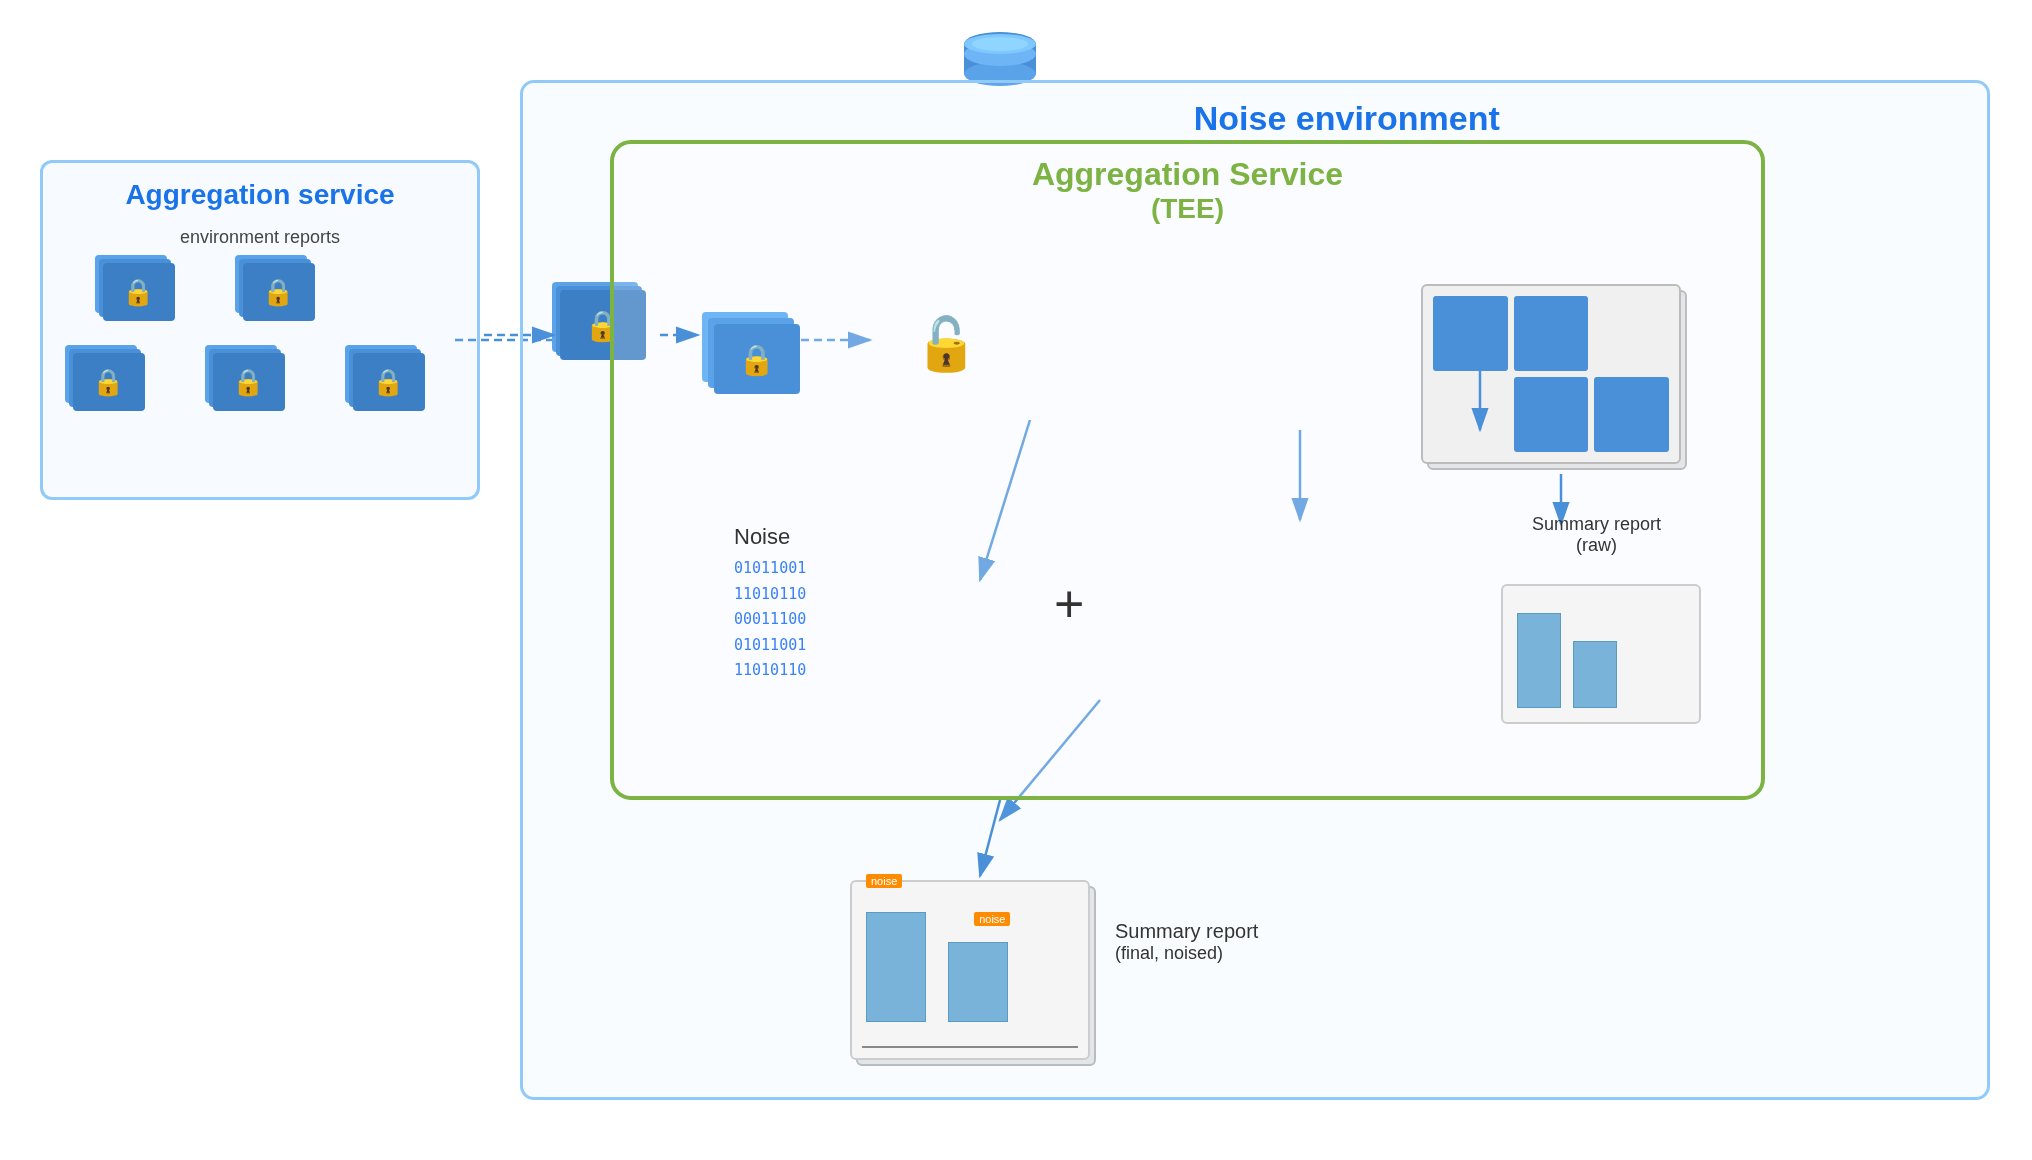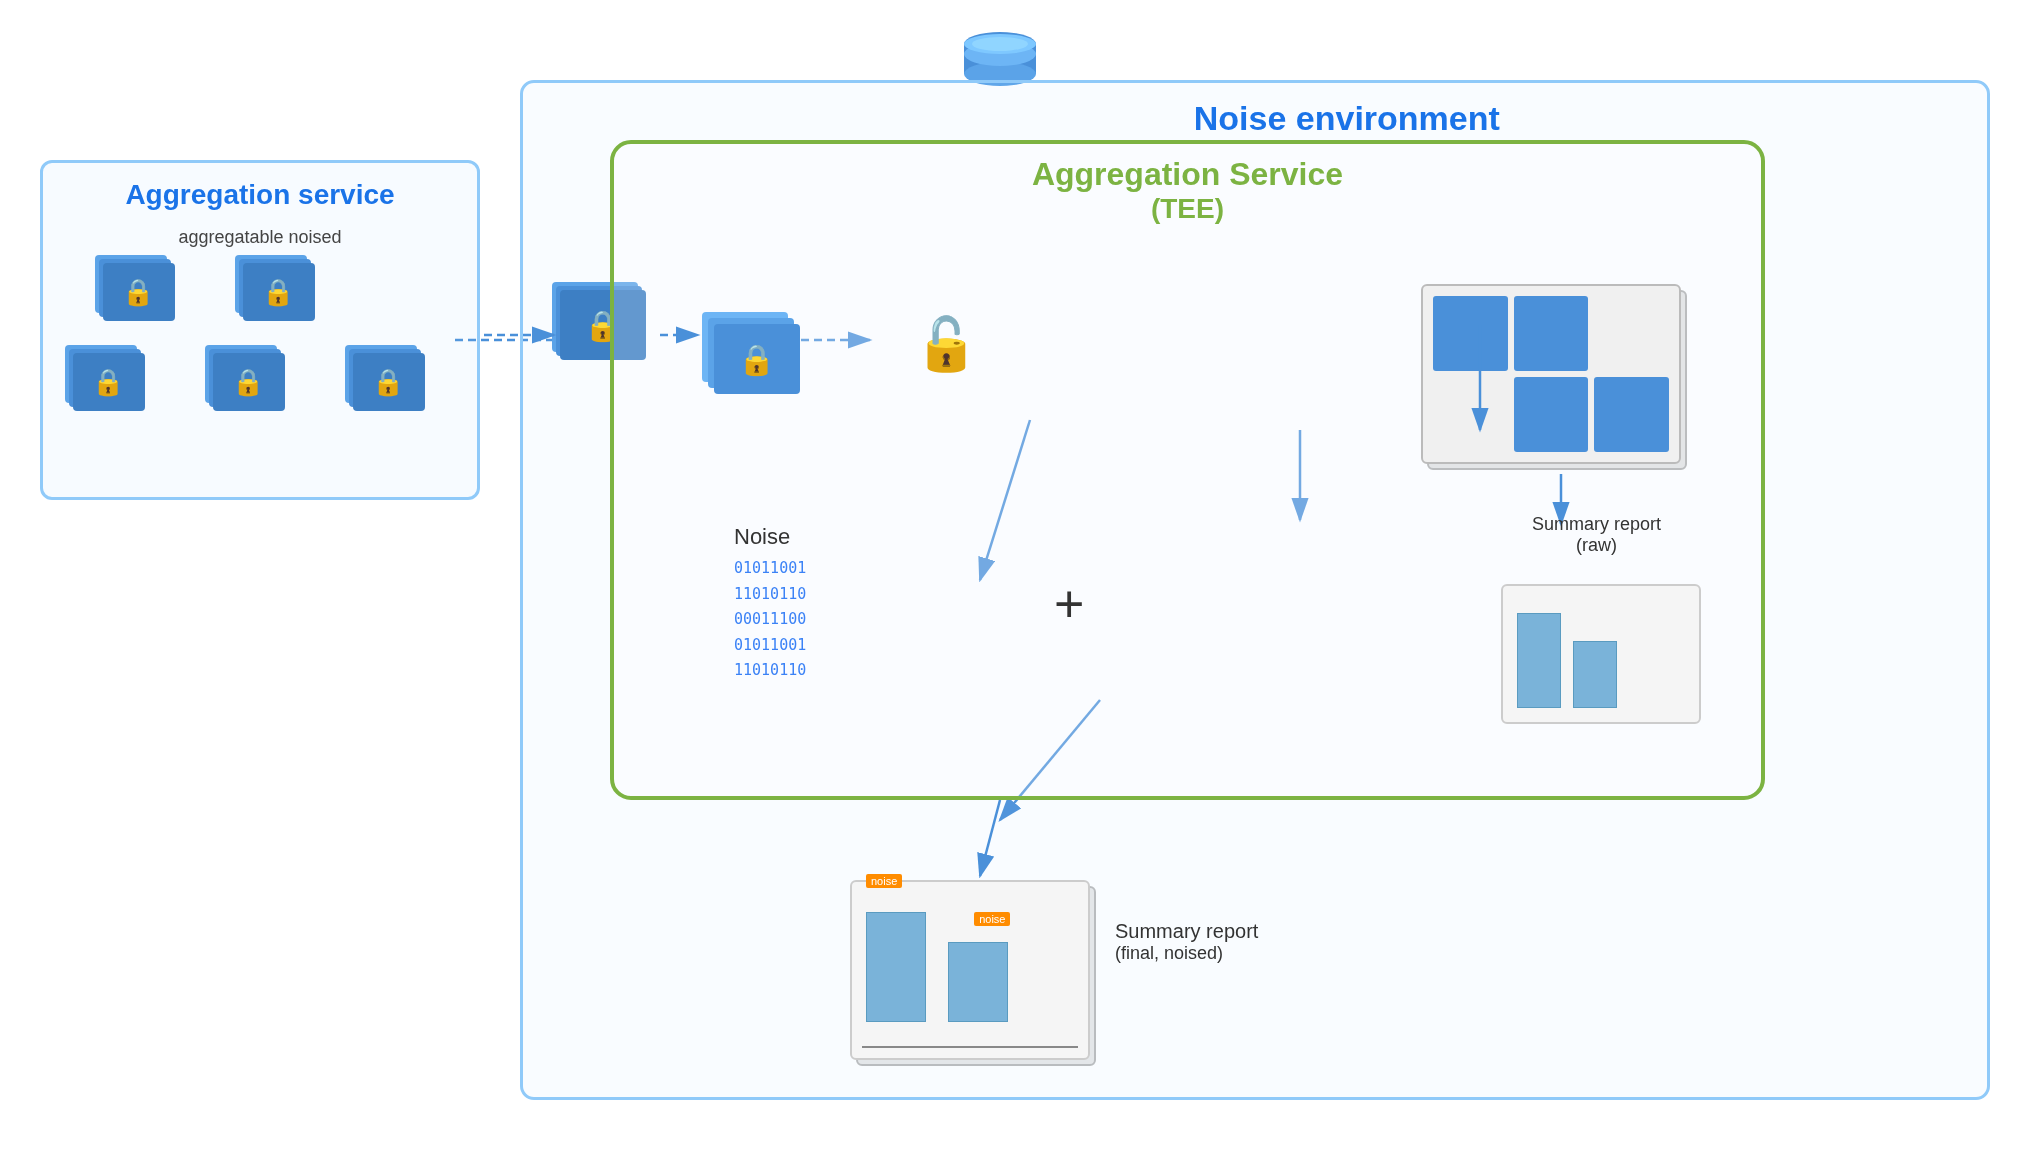--- a/index.html
+++ b/index.html
@@ -63,21 +63,21 @@
       <ellipse cx="40" cy="14" rx="28" ry="7" fill="#90d5ff"></ellipse>
     </svg>
   </div>
 
   <div style="position:absolute; top:80px; left:520px; width:1470px; height:1020px; border:3px solid #90caf9; border-radius:14px; background:rgba(173,216,255,0.07);">
     <div style="position:absolute; top:16px; left:50%; transform:translateX(-20%); font-size:34px; font-weight:bold; color:#1a73e8;">Noise environment</div>
   </div>
 
   <div style="position:absolute; top:160px; left:40px; width:440px; height:340px; border:3px solid #90caf9; border-radius:12px; background:rgba(173,216,255,0.1);">
     <div style="position:absolute; top:16px; left:50%; transform:translateX(-50%); font-size:28px; font-weight:bold; color:#1a73e8; white-space:nowrap;">Aggregation service</div>
-    <div style="position:absolute; top:64px; left:50%; transform:translateX(-50%); font-size:18px; color:#444; white-space:nowrap;">aggregatable noised</div>
+    <div style="position:absolute; top:64px; left:50%; transform:translateX(-50%); font-size:18px; color:#444; white-space:nowrap;">environment reports</div>
 
     <div style="position:absolute; top:100px; left:60px; width:80px; height:64px;">
       <div style="position:absolute; top:-8px; left:-8px; width:72px; height:58px; background:#5ba3e8; border-radius:4px;"></div>
       <div style="position:absolute; top:-4px; left:-4px; width:72px; height:58px; background:#4a90d9; border-radius:4px;"></div>
       <div style="position:absolute; top:0; left:0; width:72px; height:58px; background:#3d7fc4; border-radius:4px; display:flex; align-items:center; justify-content:center;">
         <span style="font-size:26px;">🔒</span>
       </div>
     </div>
     <div style="position:absolute; top:100px; left:200px; width:80px; height:64px;">
       <div style="position:absolute; top:-8px; left:-8px; width:72px; height:58px; background:#5ba3e8; border-radius:4px;"></div>

